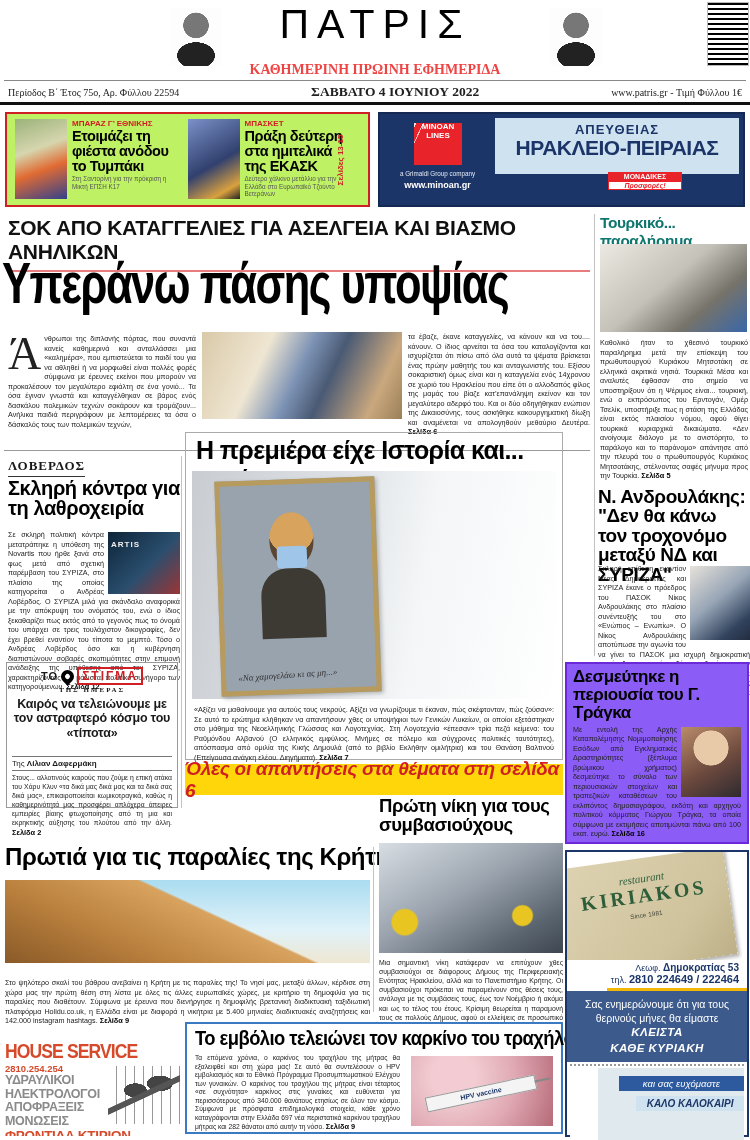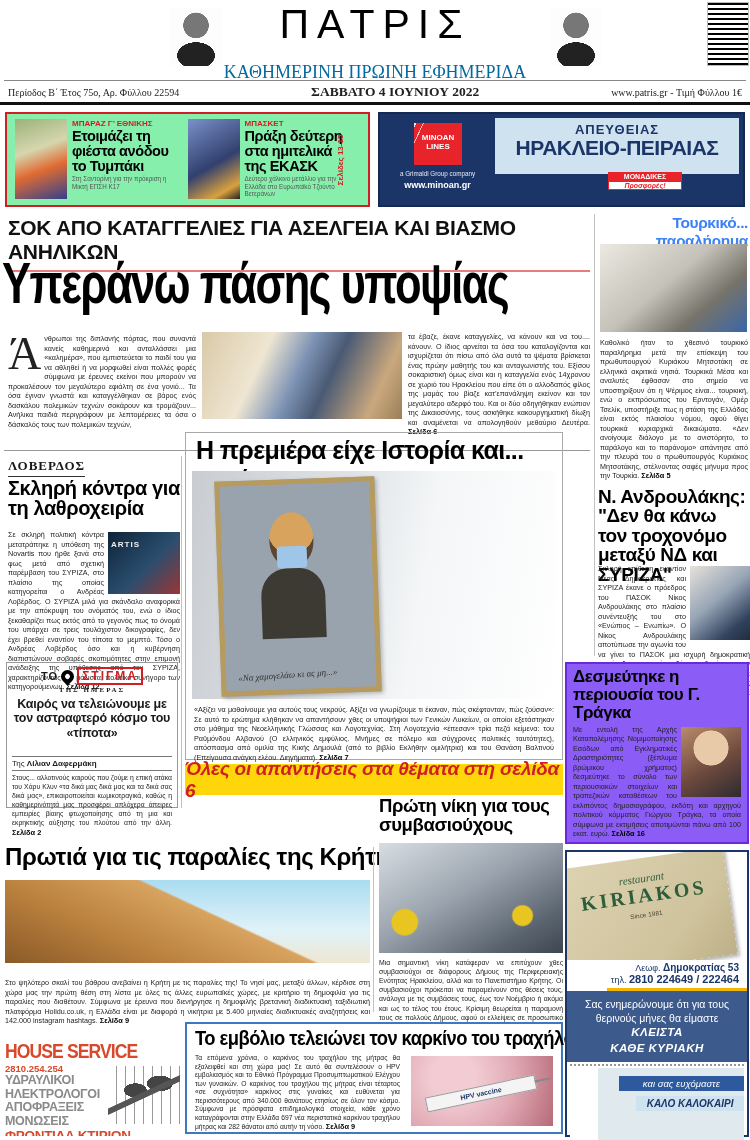--- a/index.html
+++ b/index.html
@@ -13,46 +13,46 @@
   .vd{position:absolute;width:1px;background:#c2c2c2;}
 
   
   .mast-title{left:0;right:0;top:4px;text-align:center;font-weight:400;font-size:41px;
               letter-spacing:8px;color:#000;line-height:1;}
   .portrait{width:52px;height:58px;border-radius:2px;
     background:radial-gradient(circle at 50% 30%,#777 0 26%,transparent 27%),
                radial-gradient(ellipse 60% 38% at 50% 82%,#222 0 60%,transparent 61%),#fdfdfd;}
   .barcode{left:707px;top:2px;width:40px;height:62px;border:1px solid #bbb;
     background:repeating-linear-gradient(180deg,#000 0 2px,#fff 2px 5px);}
-  .mast-sub{left:0;right:0;top:62px;text-align:center;font-weight:normal;font-size:18px;color:#0369a1;}
+  .mast-sub{left:0;right:0;top:62px;text-align:center;font-weight:bold;font-size:14px;color:#ef4444;}
   .mast-line{left:4px;right:4px;top:80px;height:1px;background:#888;}
   .dateline{left:8px;right:8px;top:84px;display:flex;justify-content:space-between;
             align-items:baseline;font-size:10px;color:#222;}
   .dateline .date{font-weight:bold;font-size:13.5px;}
   .mast-rule{left:0;right:0;top:102px;height:3px;background:#111;}
 
   
   .sports{left:5px;top:112px;width:365px;height:95px;border:2px solid #cf1f24;
-          background:#86efac;box-sizing:border-box;display:flex;padding:5px 14px 5px 8px;gap:6px;}
+          background:#bef264;box-sizing:border-box;display:flex;padding:5px 14px 5px 8px;gap:6px;}
   .teaser{display:flex;gap:5px;flex:1;}
   .teaser .tphoto{width:52px;height:80px;flex:none;}
   .tp1{background:linear-gradient(160deg,#9bb27a 0%,#d6d6ae 38%,#e06b33 62%,#32418c 100%);}
   .tp2{background:linear-gradient(150deg,#7b91c9 0%,#31406e 55%,#d9a13f 85%,#222 100%);}
   .tkick{color:#cf1f24;font-weight:bold;font-size:8px;}
   .thead{font-weight:bold;font-size:14.5px;line-height:1.02;letter-spacing:-0.4px;color:#000;margin:1px 0 2px;}
   .tsub{font-size:6.3px;color:#555;line-height:1.2;}
   .spages{right:2px;top:50%;transform:translateY(-50%) rotate(-90deg);transform-origin:center;
           color:#cf1f24;font-weight:bold;font-size:8px;white-space:nowrap;position:absolute;}
 
   
   .minoan{left:378px;top:112px;width:367px;height:95px;background:#1b3568;box-sizing:border-box;
           border:2px solid #142a52;}
   .m-logo{position:absolute;left:34px;top:9px;width:48px;height:42px;background:#e8232a;
           color:#fff;font-weight:bold;font-size:8px;text-align:center;line-height:1.1;
-          display:flex;flex-direction:column;justify-content:center;padding-bottom:3px;box-sizing:border-box;
+          display:flex;flex-direction:column;justify-content:flex-start;padding-bottom:3px;box-sizing:border-box;
           background-image:linear-gradient(115deg,rgba(255,255,255,.85) 0 2px,transparent 2px 8px,rgba(255,255,255,.7) 8px 9px,transparent 9px);}
   .m-grim{position:absolute;left:0;width:115px;top:56px;text-align:center;color:#e6e9f2;font-size:6.3px;}
   .m-site{position:absolute;left:0;width:115px;top:66px;text-align:center;color:#fff;font-weight:bold;font-size:9px;}
   .m-blue{position:absolute;left:115px;right:4px;top:4px;height:56px;background:#cfe2ef;text-align:center;}
   .m-l1{color:#1b3568;font-weight:bold;font-size:13px;letter-spacing:1px;margin-top:4px;}
   .m-l2{color:#1b3568;font-weight:800;font-size:21px;letter-spacing:-0.5px;line-height:1;}
   .m-badge{position:absolute;left:228px;top:58px;width:74px;text-align:center;}
   .m-b1{background:#e8232a;color:#fff;font-weight:bold;font-size:7px;padding:1px 0;}
   .m-b2{background:#fff;color:#e8232a;font-style:italic;font-weight:bold;font-size:7px;border:1px solid #e8232a;}
   .m-strip{position:absolute;left:115px;right:4px;bottom:4px;height:18px;border-top:1px solid #fff;
@@ -62,21 +62,21 @@
   .kicker{left:8px;top:216px;width:582px;font-size:21px;font-weight:600;color:#111;
           letter-spacing:-0.3px;border-bottom:2px solid #e87c7c;padding-bottom:6px;}
   .mainhead{left:2px;top:246px;width:780px;font-size:58px;font-weight:800;letter-spacing:-2px;
             color:#000;line-height:1.28;transform:scaleX(0.75);transform-origin:left top;white-space:nowrap;}
   .dropcap{float:left;font-size:46px;line-height:0.85;font-weight:400;padding-right:3px;
            font-family:"Liberation Serif","DejaVu Serif",serif;}
   .leadc1{left:8px;top:334px;width:188px;}
   .leadph{left:202px;top:332px;width:200px;height:87px;
     background:linear-gradient(115deg,#d9c9a8 0%,#efe6d2 30%,#7d93b5 48%,#4a5a74 62%,#caa87e 85%,#9a7f58 100%);}
   .leadc2{left:408px;top:332px;width:182px;}
-  .turk-head{left:600px;top:214px;width:148px;font-size:15.5px;font-weight:bold;letter-spacing:-0.4px;color:#3b82f6;text-align:right;}
+  .turk-head{left:600px;top:214px;width:148px;font-size:15.5px;font-weight:bold;letter-spacing:-0.4px;color:#0f766e;}
   .turkph{left:600px;top:244px;width:147px;height:88px;
     background:linear-gradient(140deg,#ece9e2 0%,#c4c1b8 45%,#76736a 72%,#3a67a8 100%);}
   .turkbody{left:600px;top:338px;width:148px;}
   .lead-hr{left:4px;width:586px;top:450px;height:1px;background:#999;}
 
   
   .lov-kick{left:8px;top:458px;font-weight:bold;font-size:13px;letter-spacing:1px;
             border-bottom:1px solid #333;padding-bottom:2px;}
   .lov-head{left:8px;top:478px;width:172px;font-size:20px;}
   .lov-body{left:8px;top:530px;width:172px;}

